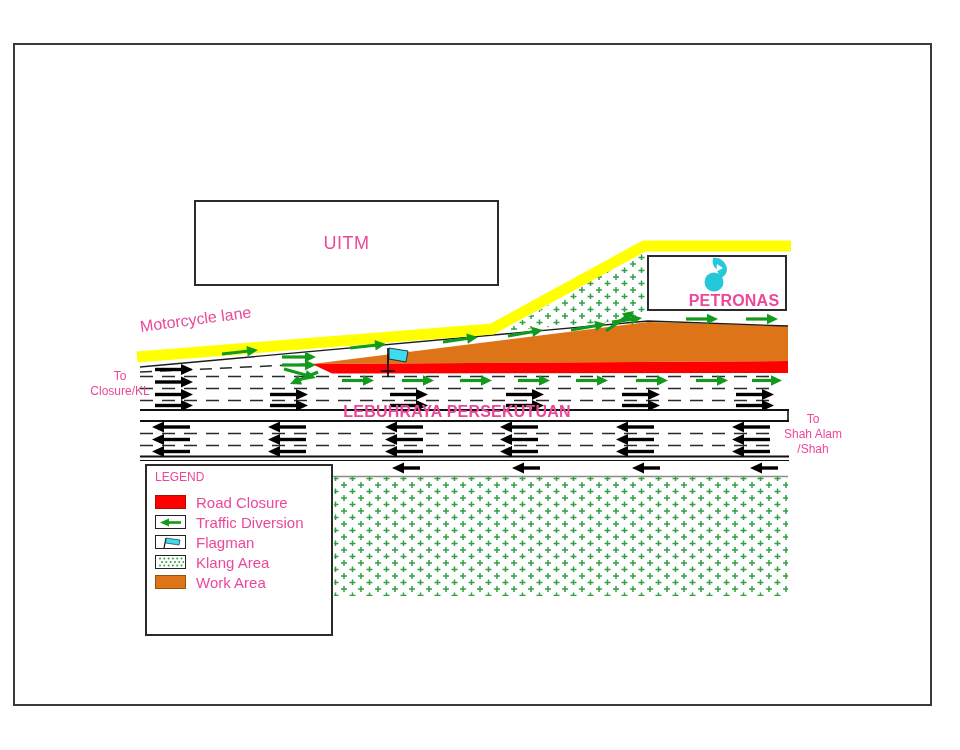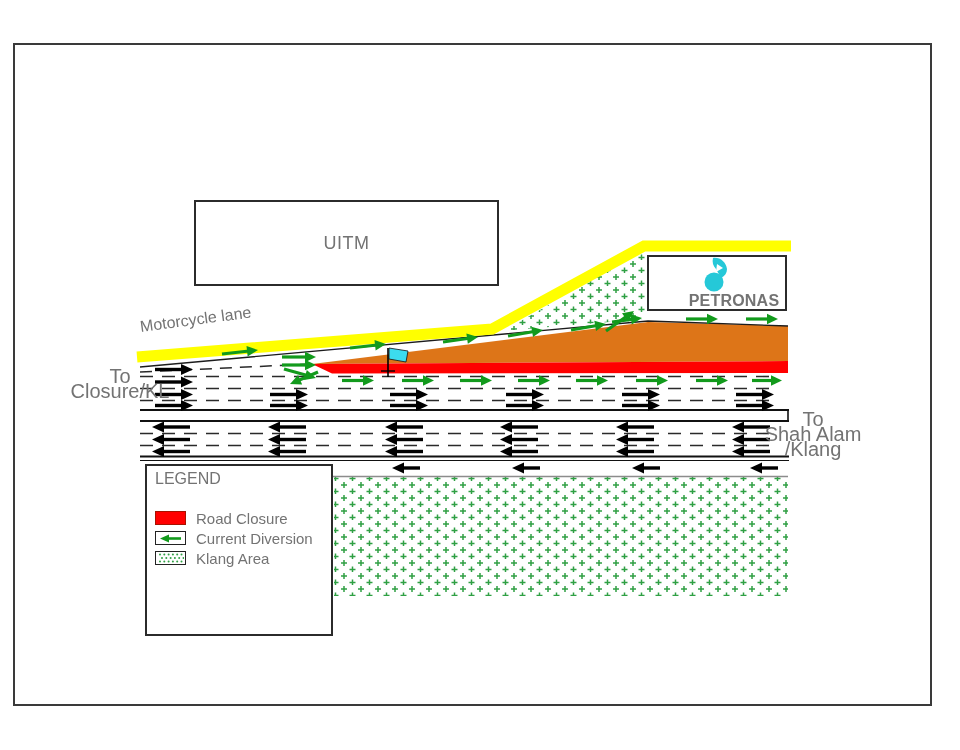--- a/index.html
+++ b/index.html
@@ -1,34 +1,34 @@
 <!DOCTYPE html>
 <html><head>
 <meta charset="utf-8">
 <style>
   html,body{margin:0;padding:0;background:#fff;}
   #app{position:relative;width:960px;height:750px;background:#fff;overflow:hidden;
-       font-family:"Liberation Sans",sans-serif;color:#737373;}
+       font-family:"Liberation Sans",sans-serif;color:#ec4899;}
   .abs{position:absolute;}
   #border-frame{left:13px;top:43px;width:915px;height:659px;border:2px solid #3a3a3a;}
   #diagram-svg{left:0;top:0;}
   
   .bldg{background:#fff;border:2px solid #2b2b2b;display:flex;align-items:center;justify-content:center;}
   #uitm-box{left:194px;top:200px;width:301px;height:82px;font-size:18px;letter-spacing:.5px;}
   #petronas-box{left:647px;top:255px;width:140px;height:56px;flex-direction:column;justify-content:flex-end;padding-bottom:1px;box-sizing:border-box;}
   #petronas-box .brand{font-weight:bold;font-size:16px;letter-spacing:.2px;line-height:15px;margin-left:34px;}
   
-  .lbl{font-size:20px;line-height:15px;white-space:nowrap;}
+  .lbl{font-size:12px;line-height:15px;white-space:nowrap;}
   #motorcycle-lbl{left:141px;top:319px;transform:rotate(-7.5deg);transform-origin:0 100%;font-size:16px;}
   #subang-lbl{left:64px;top:369px;width:112px;text-align:center;}
   #highway-lbl{left:337px;top:404px;width:240px;text-align:center;font-weight:bold;letter-spacing:.2px;font-size:16px;}
   #shahalam-lbl{left:760px;top:412px;width:106px;text-align:center;}
   
   #legend{left:145px;top:464px;width:188px;height:172px;background:#fff;border:2px solid #2b2b2b;box-sizing:border-box;padding:4px 0 0 8px;}
-  #legend .title{font-size:16px;margin-bottom:20px;}
+  #legend .title{font-size:12px;margin-bottom:8px;}
   .legend-row{display:flex;align-items:center;height:20px;}
   .swatch{width:31px;height:14px;margin-right:10px;flex:0 0 31px;box-sizing:border-box;display:flex;align-items:center;justify-content:center;}
   .swatch.fill{border:1px solid rgba(60,40,0,.45);}
   .swatch.boxed{border:1.4px solid #222;background:#fff;}
   .legend-row .lab{font-size:15px;line-height:15px;}
 </style>
 </head>
 <body>
 
 <div id="app">
@@ -327,42 +327,52 @@
     <span class="brand">PETRONAS</span>
   </div>
 
   <div id="motorcycle-lbl" class="abs lbl">Motorcycle lane</div>
 
   <div id="subang-lbl" class="abs lbl">
     <div>To</div>
     <div>Closure/KL</div>
   </div>
 
+  <div id="highway-lbl" class="abs lbl">LEBUHRAYA PERSEKUTUAN</div>
 
   <div id="shahalam-lbl" class="abs lbl">
     <div>To</div>
     <div>Shah Alam</div>
-    <div>/Klang</div>
+    <div>/Shah</div>
   </div>
 
   <div id="legend" class="abs">
     <div class="title">LEGEND</div>
     <div id="legend-rows">
         <div class="legend-row">
           <span class="swatch fill" style="background: rgb(255, 0, 0);"></span>
           <span class="lab">Road Closure</span>
         </div>
         <div class="legend-row">
           <span class="swatch boxed">
             <svg width="26" height="11" viewBox="0 0 26 11">
       <line x1="23" y1="5.5" x2="9" y2="5.5" stroke="#129a1c" stroke-width="2.6"></line>
       <polygon points="2,5.5 11,1.5 11,9.5" fill="#129a1c"></polygon>
             </svg>
           </span>
-          <span class="lab">Current Diversion</span>
+          <span class="lab">Traffic Diversion</span>
+        </div>
+        <div class="legend-row">
+          <span class="swatch boxed">
+            <svg width="26" height="12" viewBox="0 0 26 12">
+      <line x1="6" y1="12" x2="8" y2="2" stroke="#111" stroke-width="1.2"></line>
+      <polygon points="8,2 22,4 21,9 7.5,7" fill="#3cdcee" stroke="#111" stroke-width="0.6"></polygon>
+            </svg>
+          </span>
+          <span class="lab">Flagman</span>
         </div>
         <div class="legend-row">
           <span class="swatch boxed">
             <svg width="27" height="12" viewBox="0 0 27 12">
               <circle cx="3" cy="2.5" r="1" fill="#2fa044"></circle>
               <circle cx="7.3" cy="2.5" r="1" fill="#2fa044"></circle>
               <circle cx="11.6" cy="2.5" r="1" fill="#2fa044"></circle>
               <circle cx="15.899999999999999" cy="2.5" r="1" fill="#2fa044"></circle>
               <circle cx="20.2" cy="2.5" r="1" fill="#2fa044"></circle>
               <circle cx="24.5" cy="2.5" r="1" fill="#2fa044"></circle>
@@ -375,16 +385,20 @@
               <circle cx="3" cy="9.5" r="1" fill="#2fa044"></circle>
               <circle cx="7.3" cy="9.5" r="1" fill="#2fa044"></circle>
               <circle cx="11.6" cy="9.5" r="1" fill="#2fa044"></circle>
               <circle cx="15.899999999999999" cy="9.5" r="1" fill="#2fa044"></circle>
               <circle cx="20.2" cy="9.5" r="1" fill="#2fa044"></circle>
               <circle cx="24.5" cy="9.5" r="1" fill="#2fa044"></circle>
             </svg>
           </span>
           <span class="lab">Klang Area</span>
         </div>
+        <div class="legend-row">
+          <span class="swatch fill" style="background: rgb(221, 117, 24);"></span>
+          <span class="lab">Work Area</span>
+        </div>
       </div>
   </div>
 
 </div>
 
 </body></html>

